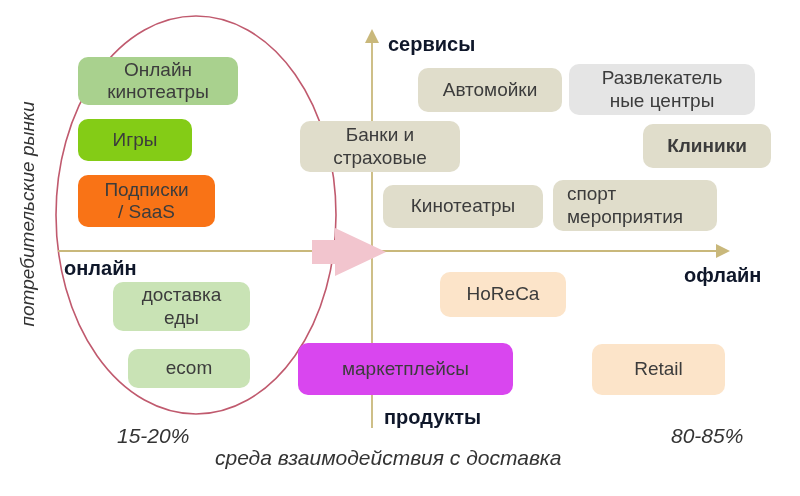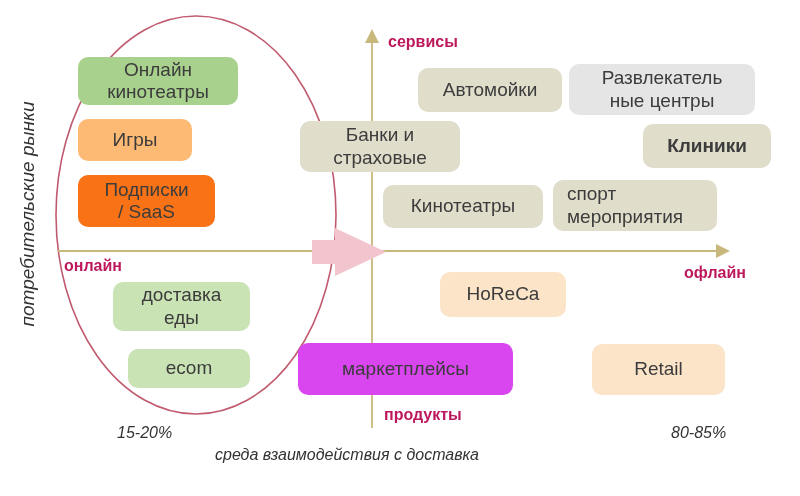--- a/index.html
+++ b/index.html
@@ -36,31 +36,31 @@
   
   .b11{left:113px;top:282px;width:137px;height:49px;}
   .b12{left:128px;top:349px;width:122px;height:39px;}
   
   .b13{left:440px;top:272px;width:126px;height:45px;}
   .b14{left:298px;top:343px;width:215px;height:52px;}
   .b15{left:592px;top:344px;width:133px;height:51px;}
 
   .axis-label{
     position:absolute;
-    font-weight:bold;font-size:16px;color:#be185d;
+    font-weight:bold;font-size:20px;color:#0f172a;
     white-space:nowrap;
   }
   .lbl-top{left:388px;top:33px;}
   .lbl-bottom{left:384px;top:406px;}
   .lbl-left{left:64px;top:257px;}
   .lbl-right{left:684px;top:264px;}
 
   .italic-note{
     position:absolute;
-    font-style:italic;font-size:16px;color:#333333;
+    font-style:italic;font-size:21px;color:#333333;
     white-space:nowrap;
   }
   .pct-left{left:117px;top:424px;}
   .pct-right{left:671px;top:424px;}
   .x-title{left:215px;top:446px;}
   .y-title{
     position:absolute;
     left:-92px;top:203px;width:240px;
     text-align:center;
     font-style:italic;font-size:19px;color:#333333;
@@ -77,21 +77,21 @@
     <ellipse cx="196" cy="215" rx="140" ry="199" fill="none" stroke-width="1.6" stroke="#c05a6e"></ellipse>
     <line x1="372" y1="31" x2="372" y2="428" stroke-width="1.8" stroke="#c9b87b"></line>
     <polygon points="365,43 372,29 379,43" fill="#c9b87b"></polygon>
     <line x1="58" y1="251" x2="718" y2="251" stroke-width="1.8" stroke="#c9b87b"></line>
     <polygon points="716,244 730,251 716,258" fill="#c9b87b"></polygon>
     <polygon points="312,240 335,240 335,228 386,252 335,276 335,264 312,264" fill="#f2c5ce"></polygon>
   </svg>
 
   <div class="box b1" style="background-color: rgb(169, 209, 142);">Онлайн
 кинотеатры</div>
-  <div class="box b2" style="background-color: #fdba74;">Игры</div>
+  <div class="box b2" style="background-color: #84cc16;">Игры</div>
   <div class="box b3" style="background-color: #f97316;">Подписки
 / SaaS</div>
 
   <div class="box b4" style="background-color: rgb(224, 221, 203);">Банки и
 страховые</div>
   <div class="box b5" style="background-color: rgb(224, 221, 203);">Автомойки</div>
   <div class="box b6" style="background-color: #e5e5e5;">Развлекатель
 ные центры</div>
   <div class="box b8" style="background-color: rgb(224, 221, 203);">Клиники</div>
   <div class="box b9" style="background-color: rgb(224, 221, 203);">Кинотеатры</div>

